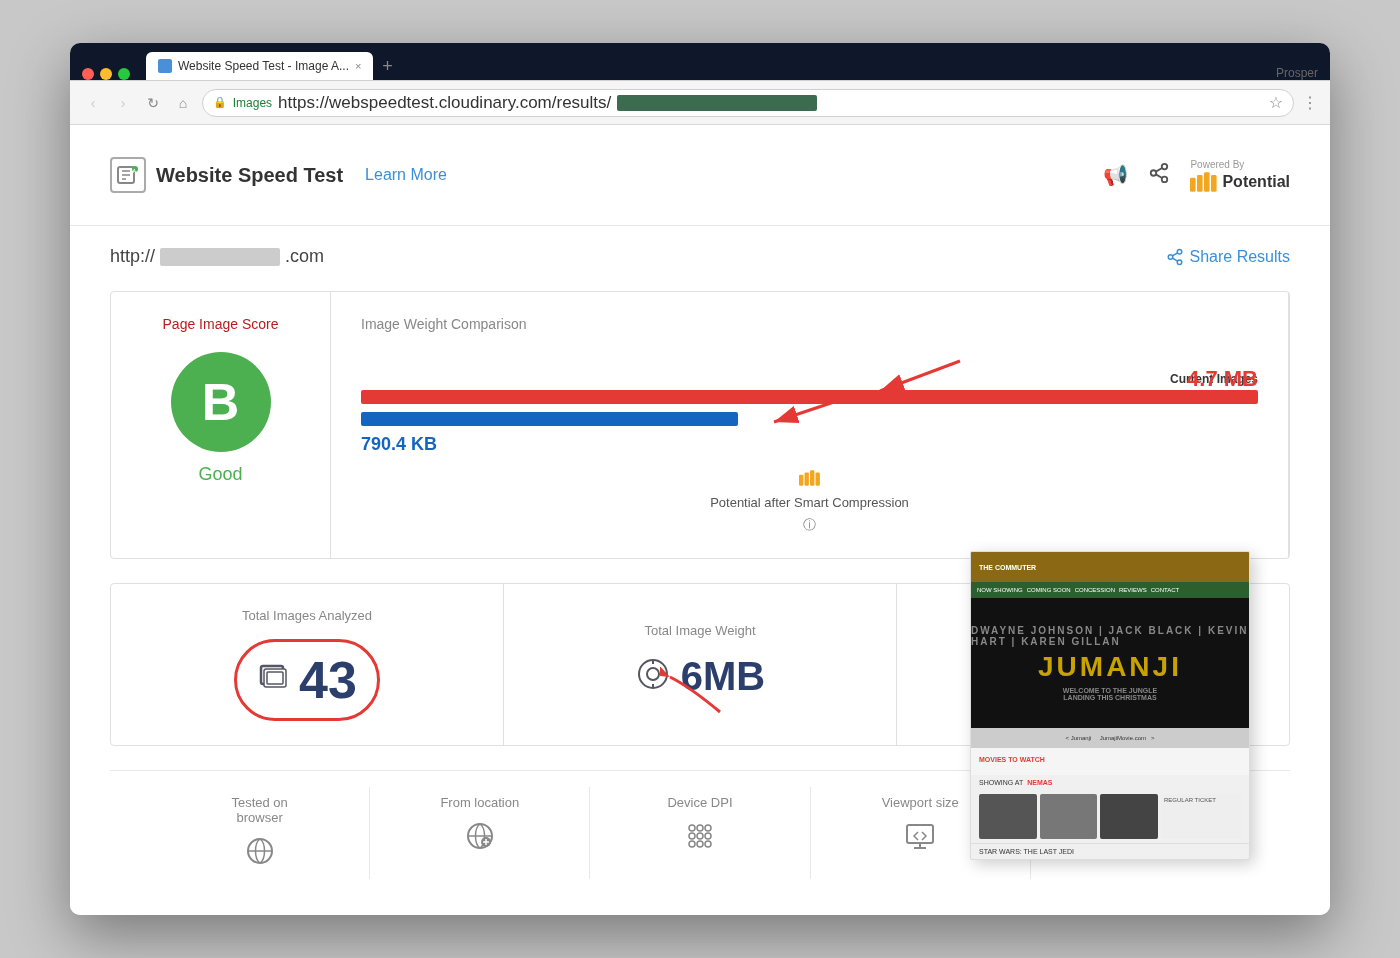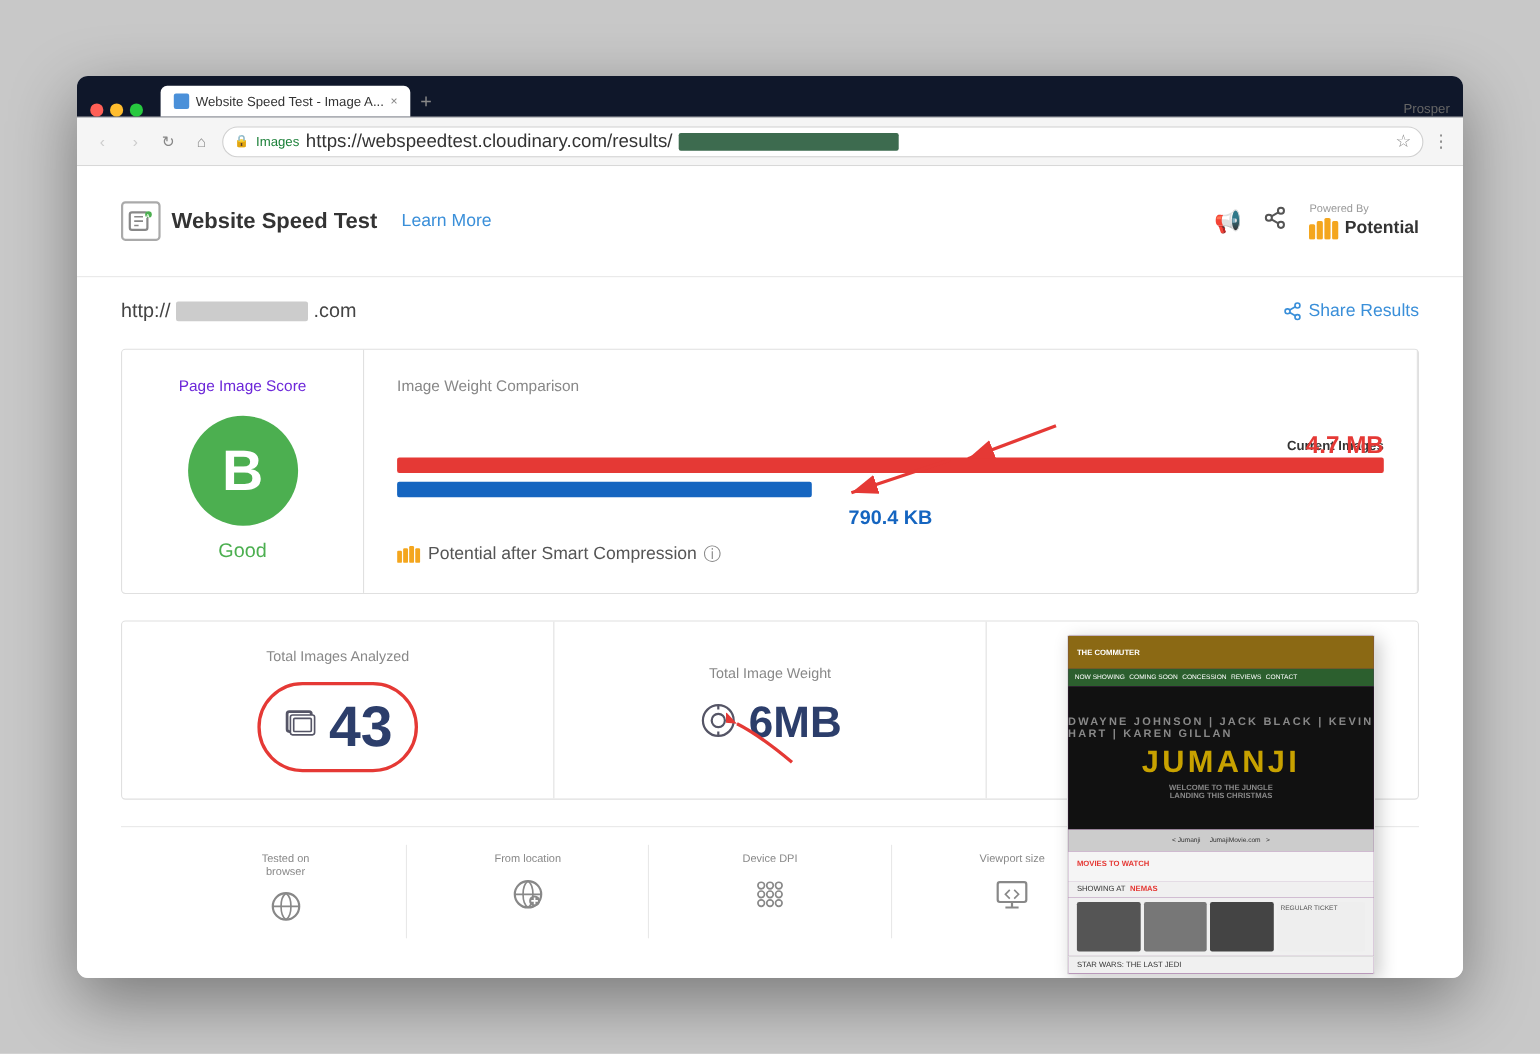--- a/index.html
+++ b/index.html
@@ -257,21 +257,21 @@
       width: 220px;
       min-width: 220px;
       display: flex;
       flex-direction: column;
       align-items: center;
       padding: 24px 20px;
       border-right: 1px solid #e0e0e0;
     }
     .score-label {
       font-size: 14px;
-      color: #6d28d9;
+      color: #b91c1c;
       margin-bottom: 20px;
     }
     .score-circle {
       width: 100px;
       height: 100px;
       border-radius: 50%;
       background: #4caf50;
       display: flex;
       align-items: center;
       justify-content: center;
@@ -310,29 +310,29 @@
       width: 42%;
       height: 14px;
       background: #1565c0;
       border-radius: 2px;
     }
     .compressed-size {
       font-size: 18px;
       font-weight: 700;
       color: #1565c0;
       margin-top: 8px;
-      text-align: center;
     }
     .smart-compression {
       display: flex;
       align-items: center;
       gap: 6px;
-      font-size: 16px;
+      font-size: 13px;
       color: #555;
       margin-top: 12px;
+      flex-direction: column;
     }
 
     
     .stats-row {
       display: flex;
       border: 1px solid #e0e0e0;
       border-radius: 4px;
       overflow: hidden;
       margin-bottom: 24px;
     }
@@ -373,36 +373,36 @@
       color: #2c3e6b;
     }
 
     
     .circle-highlight {
       border: 3px solid #e53935;
       border-radius: 50px;
       padding: 8px 20px;
     }
     .info-label {
-      font-size: 10px;
+      font-size: 13px;
       color: #888;
       text-align: center;
     }
 
     
     .thumbnail-panel {
       position: absolute;
       right: 40px;
       top: 260px;
       width: 280px;
       border: 1px solid #ddd;
       box-shadow: 4px 4px 16px rgba(0,0,0,0.2);
       border-radius: 2px;
       overflow: hidden;
-      background: #701a75;
+      background: #f0abfc;
     }
 
     .info-row-bottom {
       display: flex;
       padding: 16px 40px;
       gap: 0;
       border-top: 1px solid #e8e8e8;
     }
 
     .bottom-info-cell {

